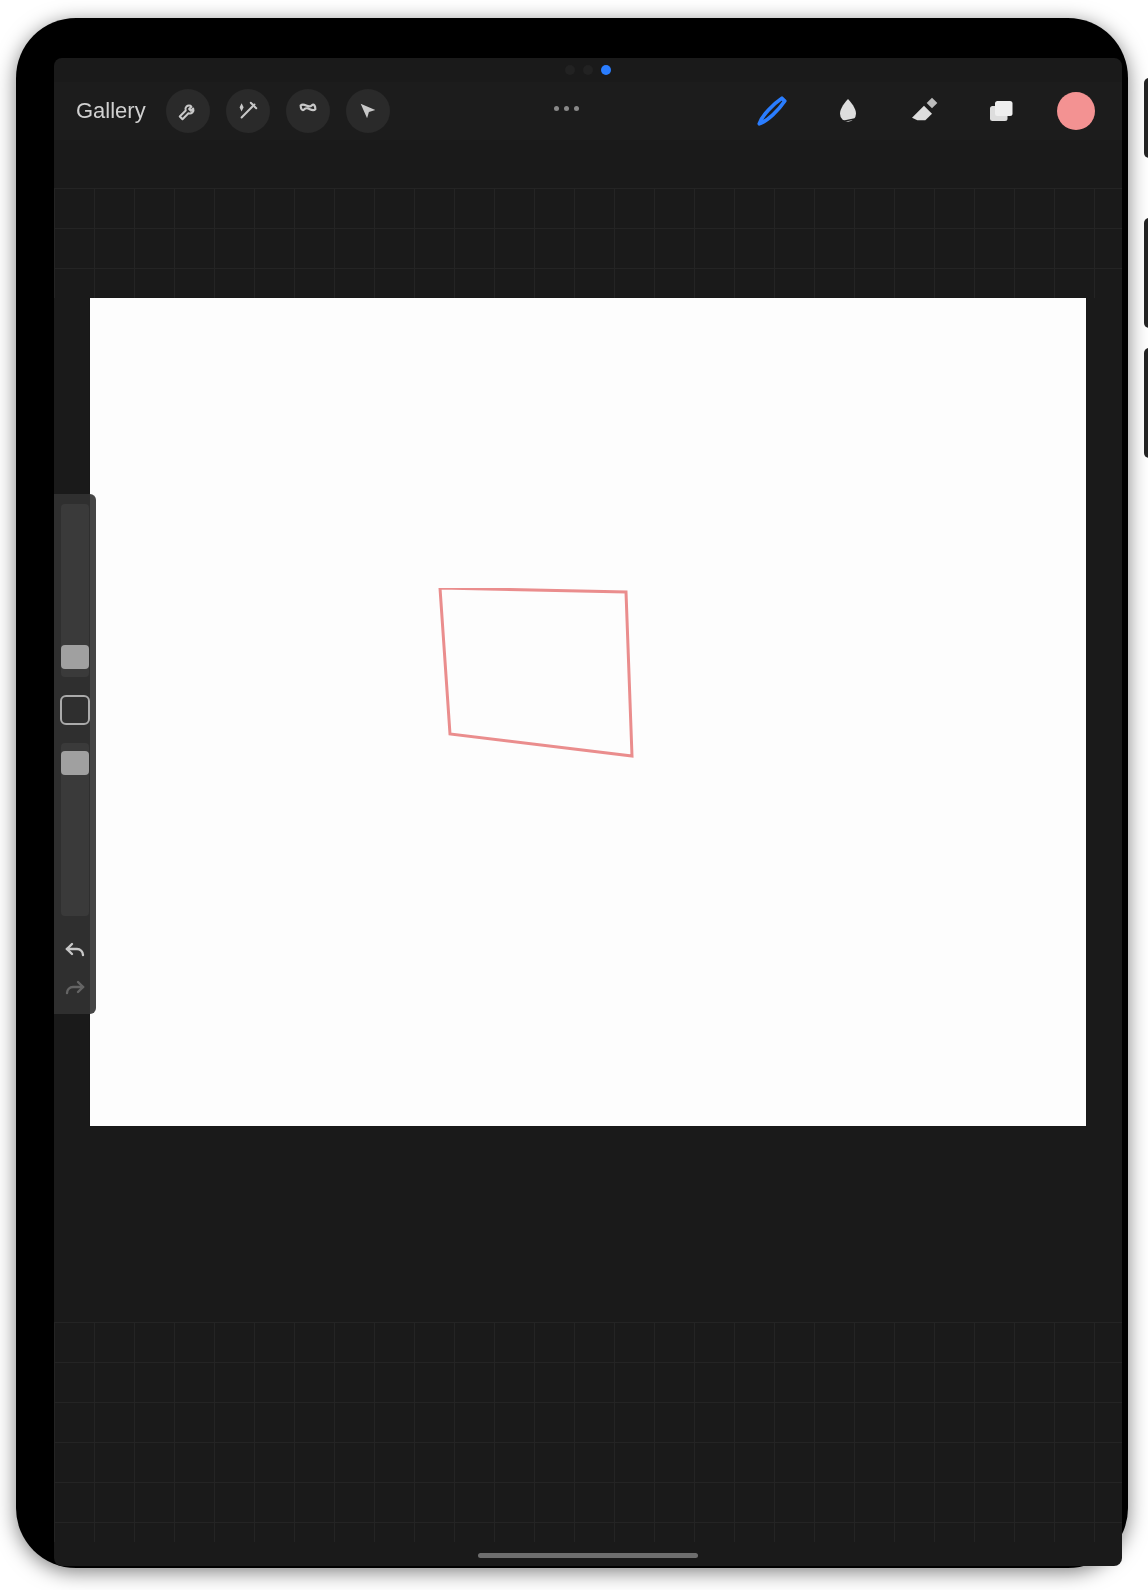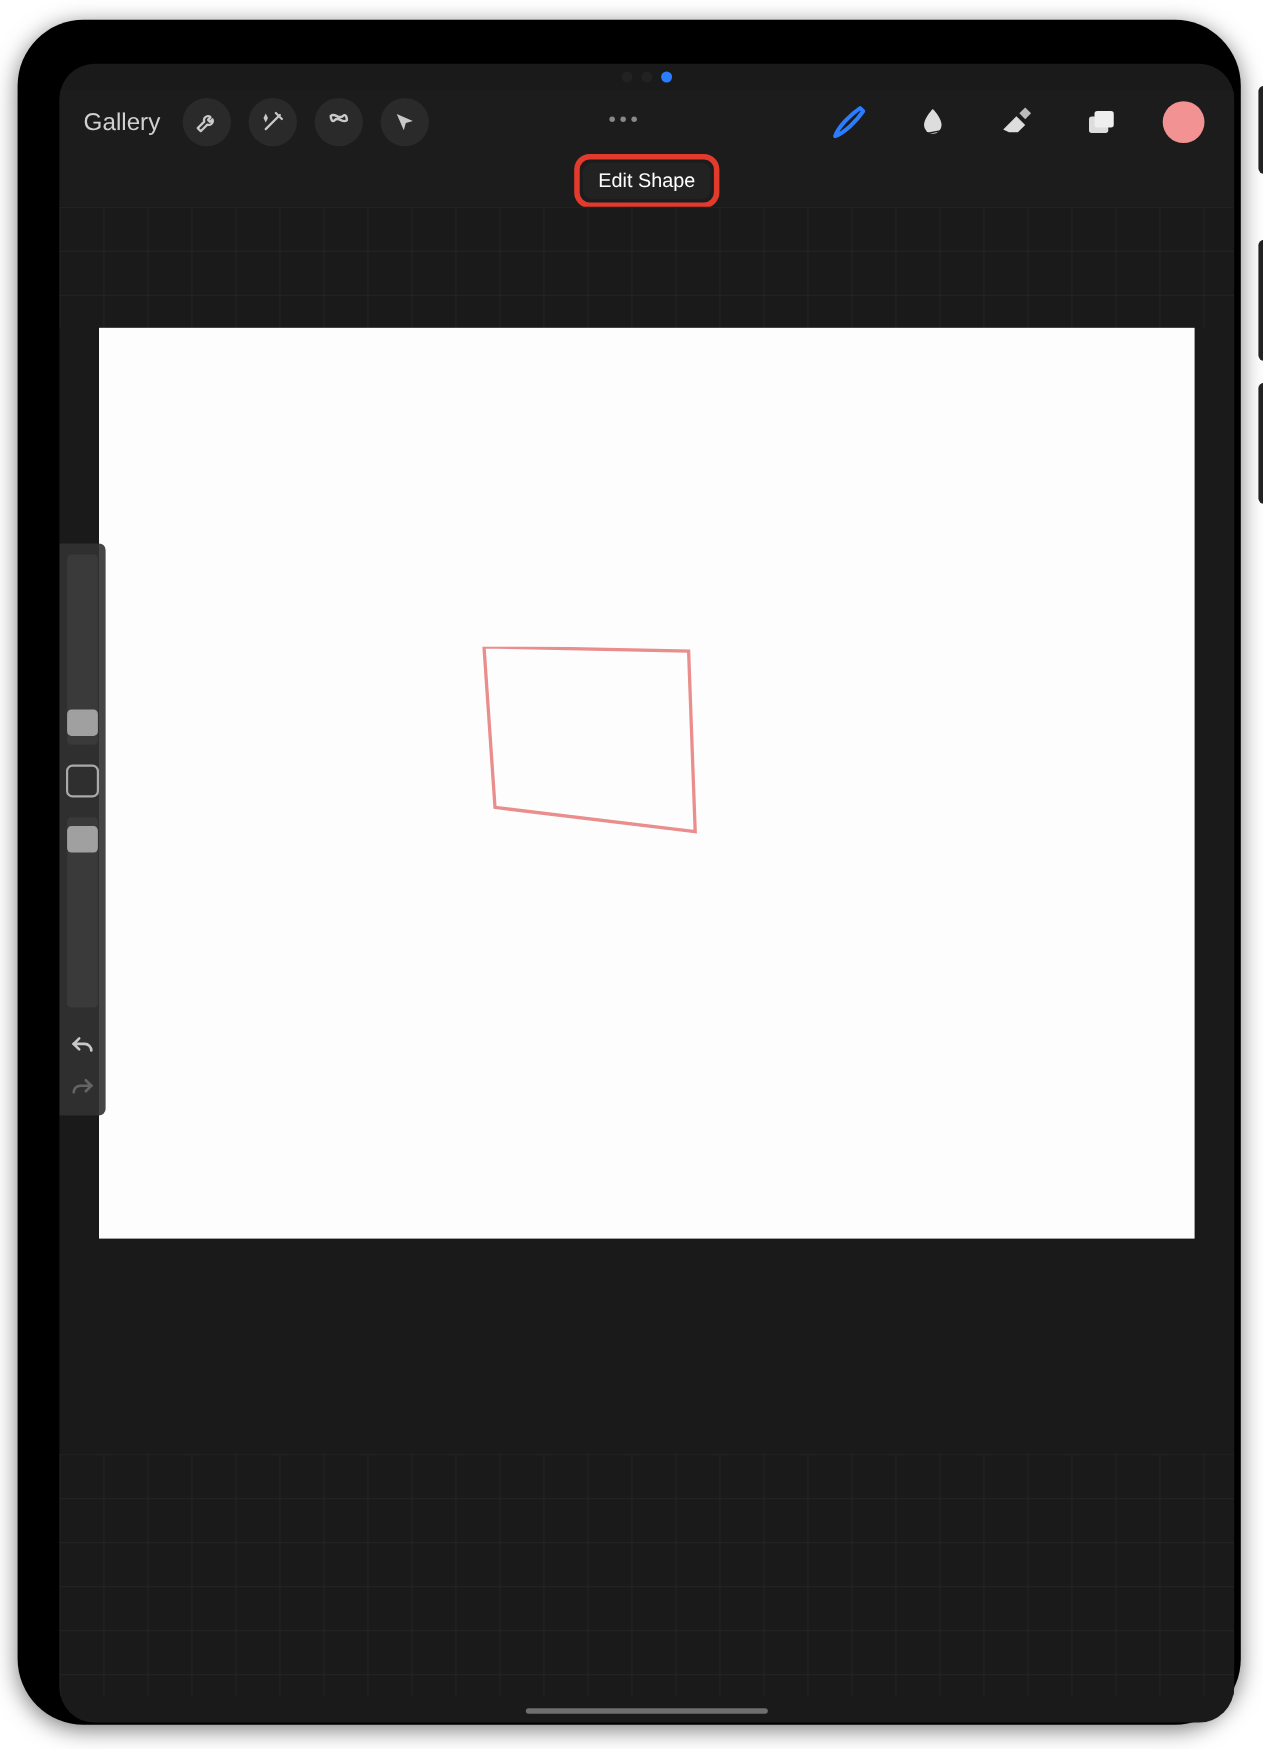--- a/index.html
+++ b/index.html
@@ -28,21 +28,21 @@
   }
   .side-button.top-right { top: 60px; left: 1128px; width: 10px; height: 80px; }
   .side-button.right-1 { top: 200px; left: 1128px; width: 10px; height: 110px; }
   .side-button.right-2 { top: 330px; left: 1128px; width: 10px; height: 110px; }
   .screen {
     position: absolute;
     left: 38px;
     top: 40px;
     width: 1068px;
     height: 1508px;
-    border-radius: 32px;
+    border-radius: 8px;
     overflow: hidden;
     background: #1a1a1a;
   }
   .status-notch {
     position: absolute;
     top: 0; left: 0; right: 0;
     height: 24px;
     display: flex;
     justify-content: center;
     align-items: center;
@@ -300,26 +300,20 @@
               <rect x="8" y="4" width="14" height="12" rx="2" fill="#eee"></rect>
             </svg>
           </span>
         </div>
         <div class="right-tool">
           <span class="color-swatch"></span>
         </div>
       </div>
     </div>
 
-    <div class="row-below-toolbar">
-      <div class="edit-shape-btn">
-        <span>Edit Shape</span>
-        <div class="highlight-ring"></div>
-      </div>
-    </div>
 
     <div class="grid-zone top"></div>
     <div class="grid-zone bottom"></div>
 
     <div class="canvas-area">
       <svg class="shape" viewBox="0 0 208 182">
         <polygon points="10,0 196,4 202,168 20,146" fill="none" stroke="#ea8d8d" stroke-width="3"></polygon>
       </svg>
     </div>
 

